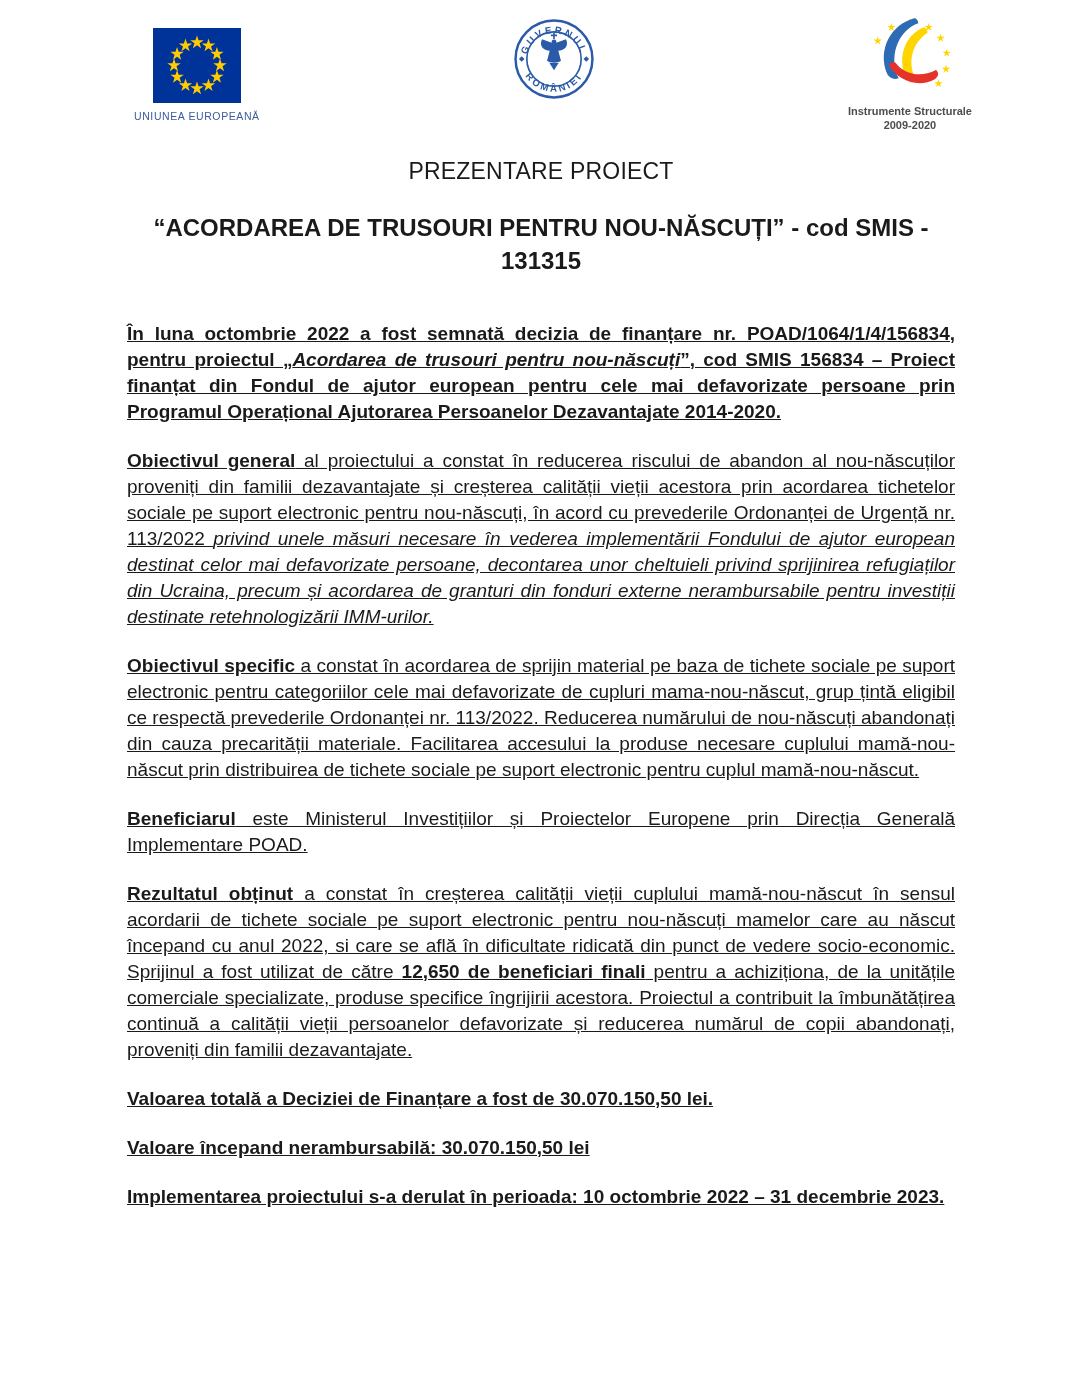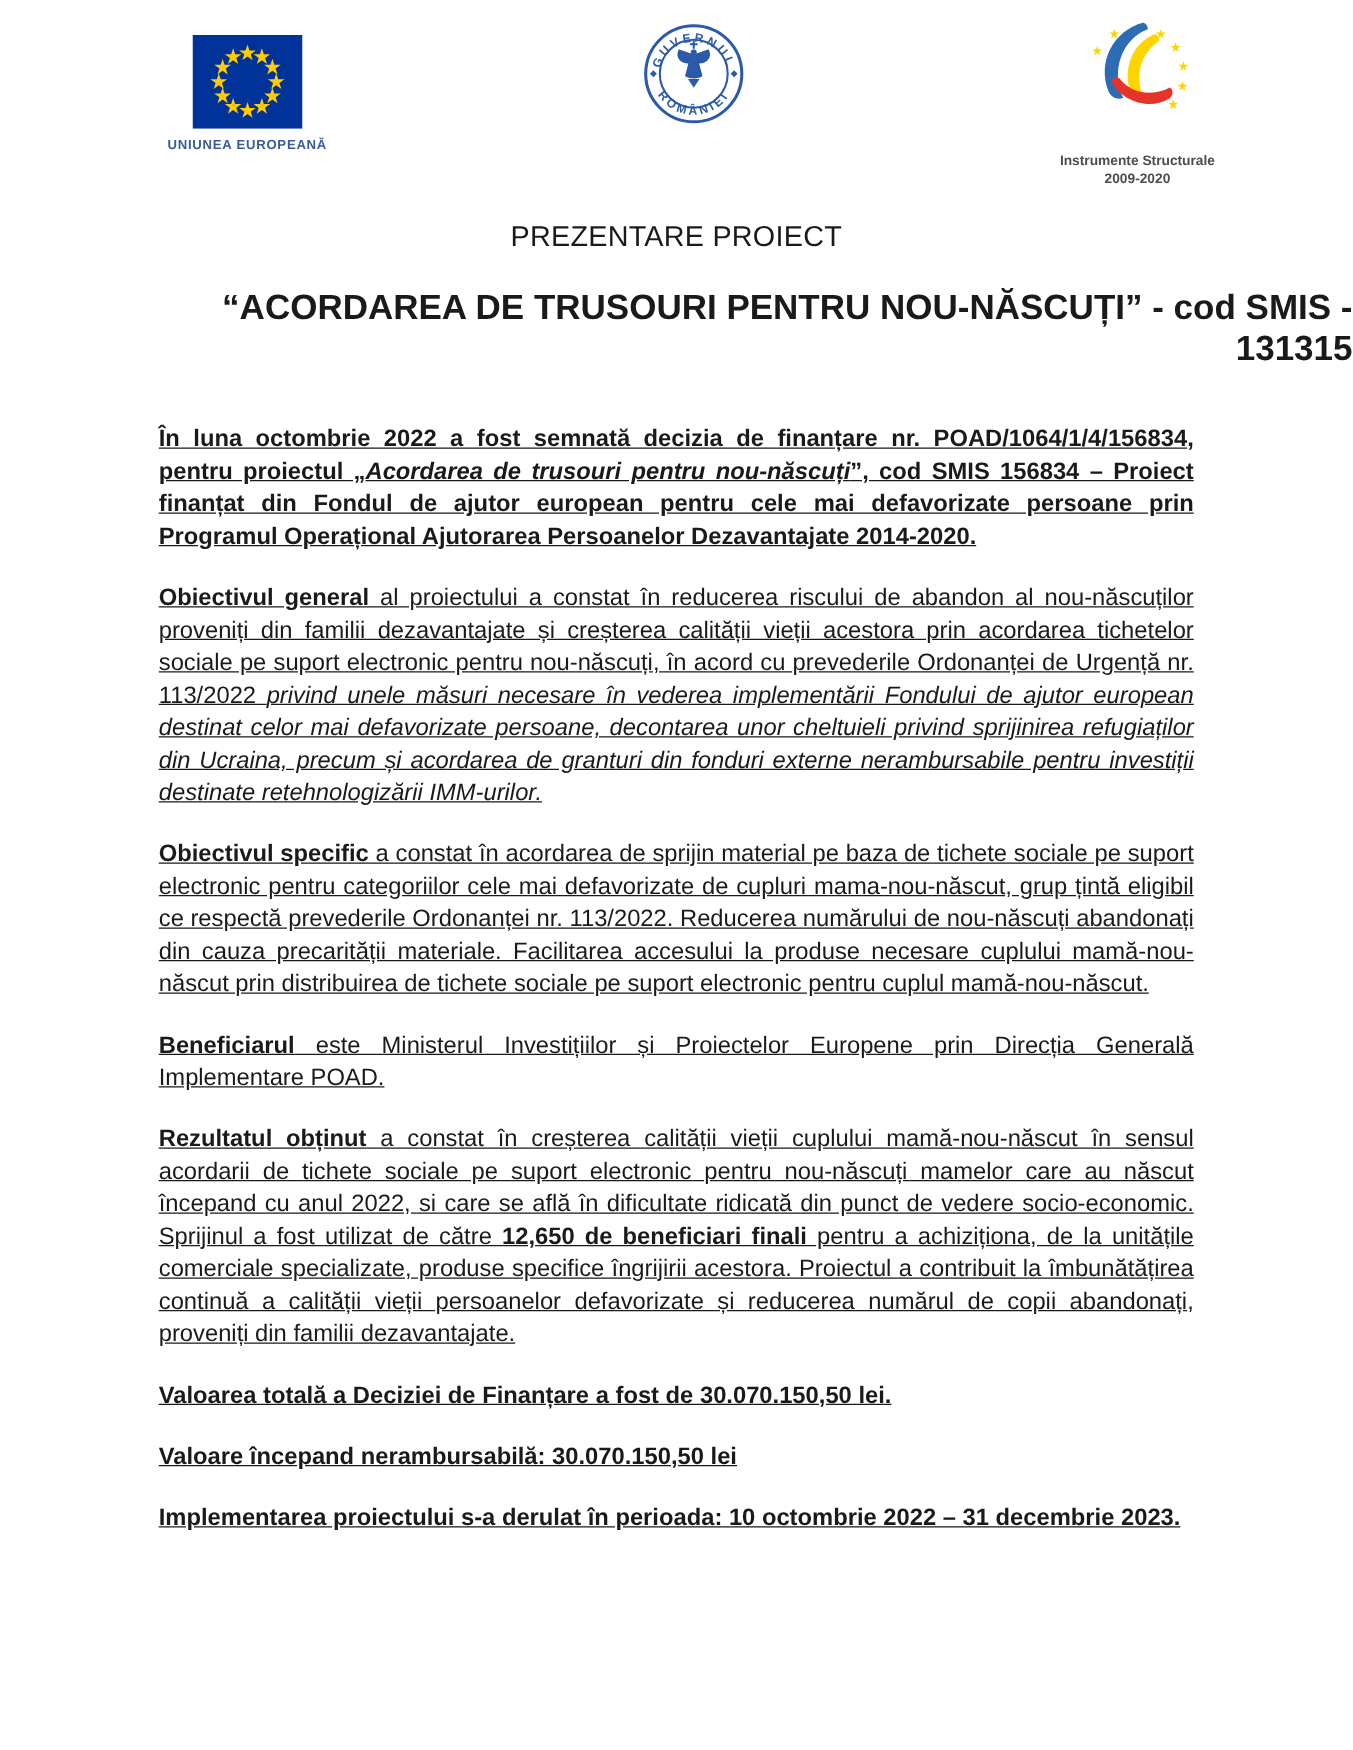--- a/index.html
+++ b/index.html
@@ -15,47 +15,47 @@
   .logos {
     display: flex;
     justify-content: space-between;
     align-items: flex-start;
     padding: 28px 110px 0 134px;
   }
   .logo-block { display: flex; flex-direction: column; align-items: center; }
   .logo-eu .caption {
     margin-top: 7px;
     font-size: 10.5px;
-    font-weight: 700;
+    font-weight: 400;
     letter-spacing: 0.6px;
     white-space: nowrap;
   }
   .logo-gov { margin-top: -10px; }
   .logo-struct { margin-top: -14px; }
   .logo-struct .caption {
-    margin-top: 20px;
+    margin-top: 2px;
     font-size: 11px;
     font-weight: 700;
     line-height: 14px;
     text-align: center;
     white-space: nowrap;
   }
 
   
   .doc-title {
     margin: 26px 0 0;
     text-align: center;
     font-size: 23px;
     font-weight: 400;
     letter-spacing: 0.2px;
   }
   .doc-subtitle {
     margin: 26px 0 0;
-    text-align: right;
-    font-size: 28px;
+    text-align: center;
+    font-size: 24px;
     font-weight: 700;
     line-height: 33px;
   }
 
   
   .doc-body { margin: 44px 127px 0 127px; }
   .doc-body p {
     margin: 0 0 23px;
     font-size: 19px;
     line-height: 26px;

